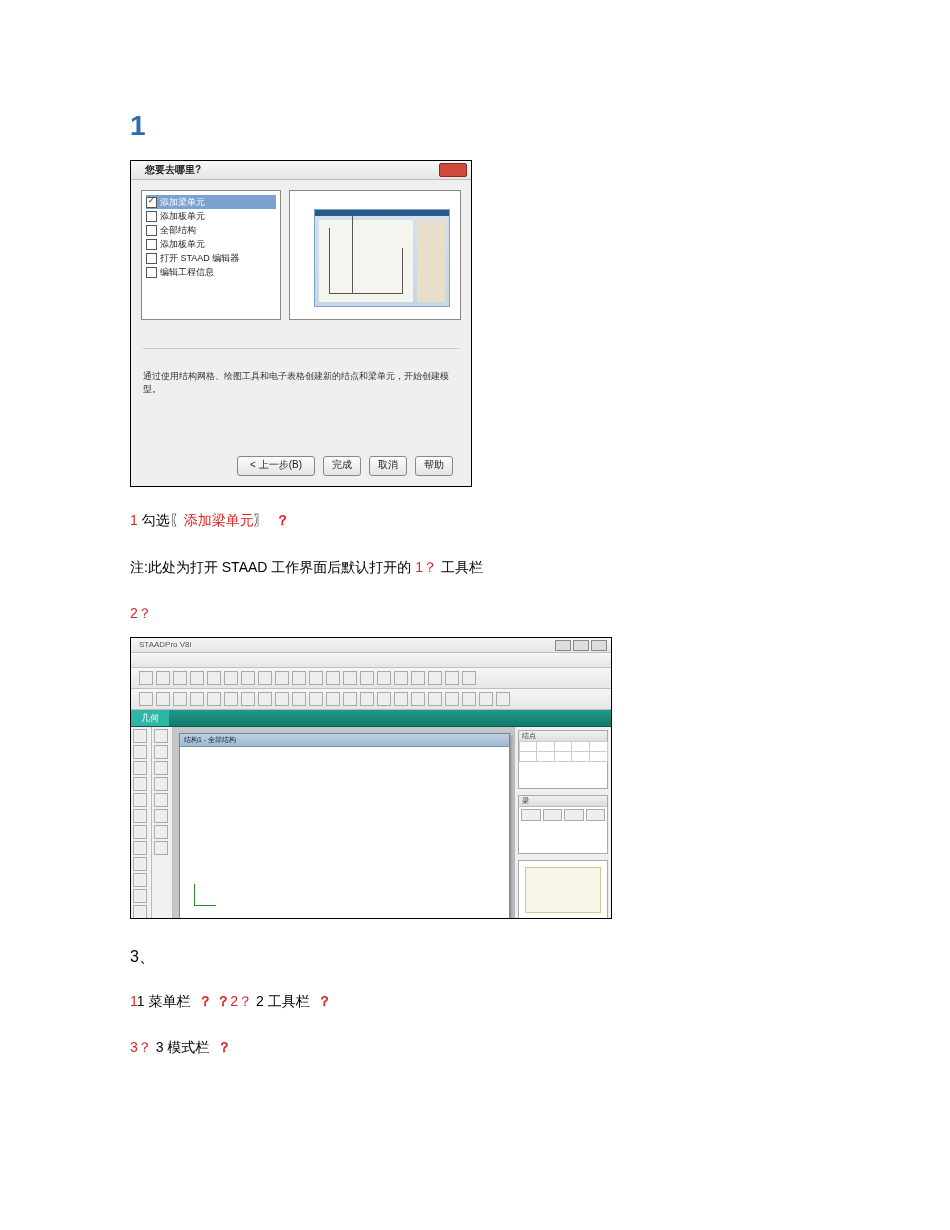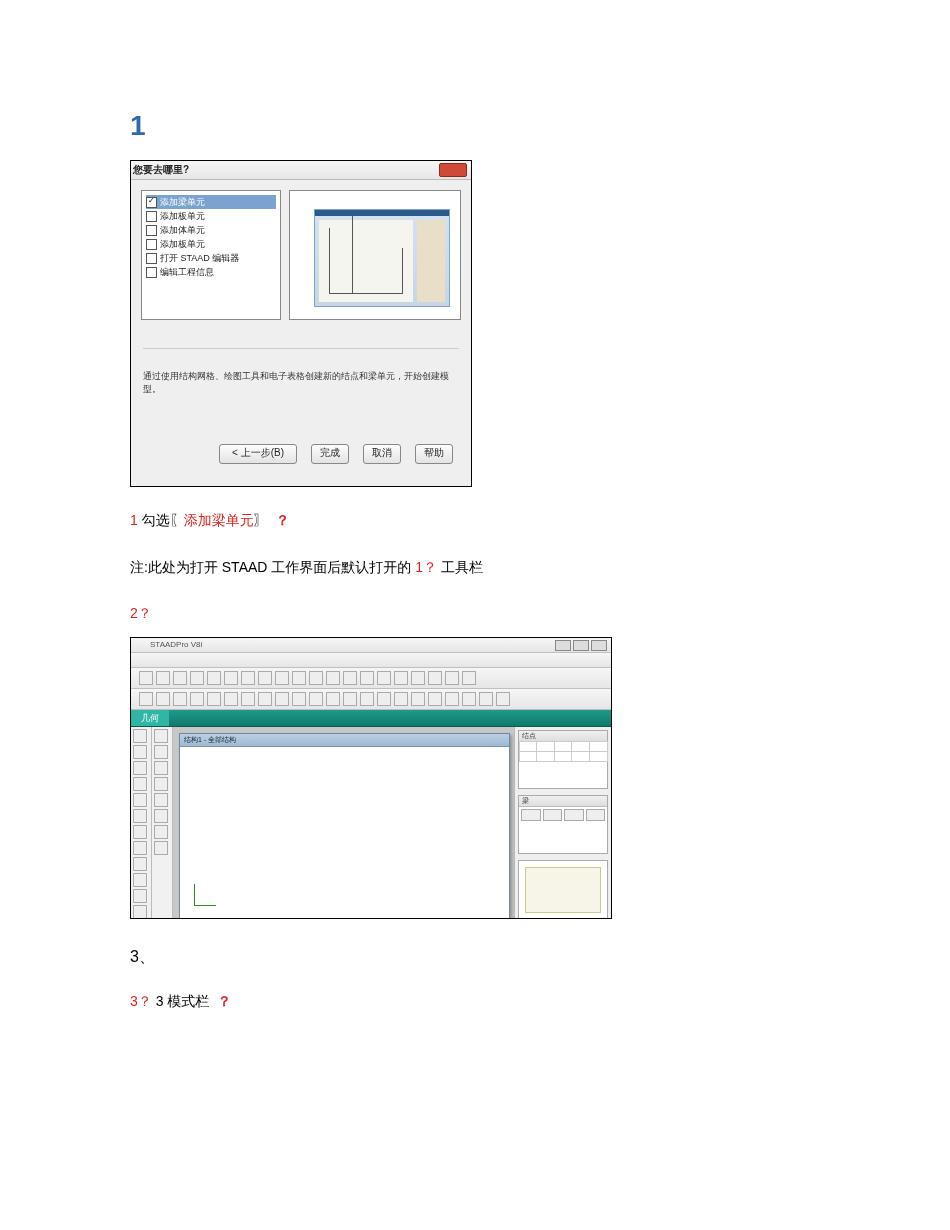--- a/index.html
+++ b/index.html
@@ -26,21 +26,21 @@
     border: 1px solid #000;
     background: #efefef;
     position: relative;
     font-size: 10px;
   }
   .shot1 .titlebar {
     height: 18px;
     background: linear-gradient(#f7f7f7, #e6e6e6);
     border-bottom: 1px solid #bbb;
     line-height: 18px;
-    padding-left: 2px;
+    padding-left: 14px;
     font-size: 10px;
     font-weight: bold;
     color: #222;
     position: relative;
   }
   .shot1 .titlebar .closebox {
     position: absolute;
     right: 4px; top: 2px;
     width: 26px; height: 12px;
     background: #d04a3a;
@@ -144,24 +144,24 @@
   .shot1 .hint {
     margin: 8px 12px 0 12px;
     font-size: 9px;
     color: #333;
     border-top: 1px solid #ccc;
     padding-top: 21px;
     height: 100px;
   }
   .shot1 .btnrow {
     position: absolute;
-    bottom: 22px;
+    bottom: 10px;
     right: 18px;
     display: flex;
-    gap: 14px;
+    gap: 8px;
     margin-left: 8px;
   }
   .shot1 .btnrow .btn, .shot1 .btnrow .btn-wide {
     border: 1px solid #888;
     background: linear-gradient(#fdfdfd, #e3e3e3);
     border-radius: 3px;
     font-size: 10px;
     height: 18px;
     line-height: 16px;
     padding: 0 8px;
@@ -192,21 +192,21 @@
     font-size: 8px;
     overflow: hidden;
   }
   .shot2 .row {
     border-bottom: 1px solid #bfbfbf;
     background: linear-gradient(#f6f6f6, #e6e6e6);
   }
   .shot2 .titlebar2 {
     height: 14px;
     line-height: 14px;
-    padding-left: 19px;
+    padding-left: 8px;
     color: #555;
     position: relative;
   }
   .shot2 .titlebar2 .winbtns {
     position: absolute; right: 4px; top: 2px; display: flex; gap: 2px;
   }
   .shot2 .titlebar2 .winbtns span {
     width: 14px; height: 9px; background: #ddd; border: 1px solid #888;
   }
   .shot2 .menubar2, .shot2 .toolbar2 {
@@ -361,21 +361,21 @@
         <div class="opt sel">
           <span class="cb checked"></span>
           <span>添加梁单元</span>
         </div>
         <div class="opt">
           <span class="cb"></span>
           <span>添加板单元</span>
         </div>
         <div class="opt">
           <span class="cb"></span>
-          <span>添加体单元</span>
+          <span>全部结构</span>
         </div>
         <div class="opt">
           <span class="cb"></span>
           <span>添加板单元</span>
         </div>
         <div class="opt">
           <span class="cb"></span>
           <span>打开 STAAD 编辑器</span>
         </div>
         <div class="opt">
@@ -544,18 +544,21 @@
         </div>
         <div class="panel logo">
           <div class="lg"></div>
         </div>
       </div>
     </div>
   </div>
 
   <div class="sec3">3、</div>
 
+  <div class="para">
+    <span class="red">1</span><span>1</span><span> 菜单栏 </span><span class="qm">？</span><span class="qm">？</span><span class="red">2？</span><span> 2 工具栏 </span><span class="qm">？</span>
+  </div>
 
   <div class="para">
     <span class="red">3？</span><span> 3 模式栏 </span><span class="qm">？</span>
   </div>
 
 </div>
 
 </body></html>

